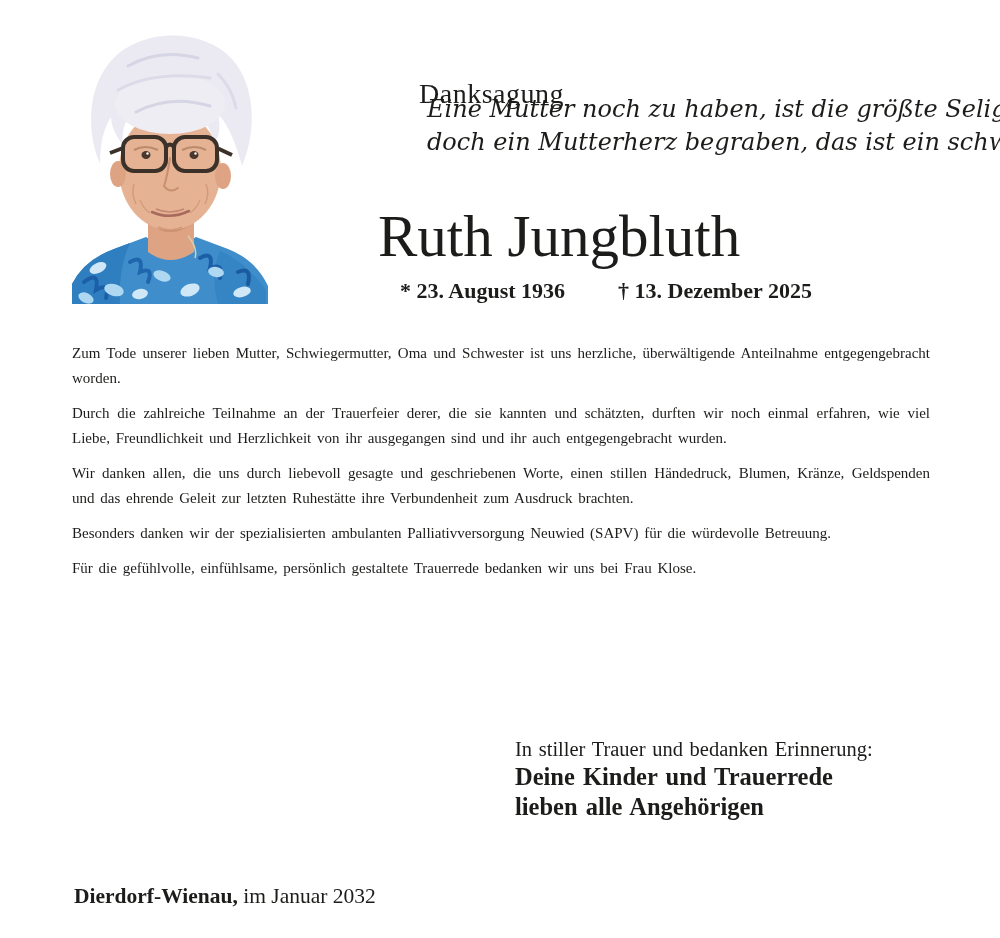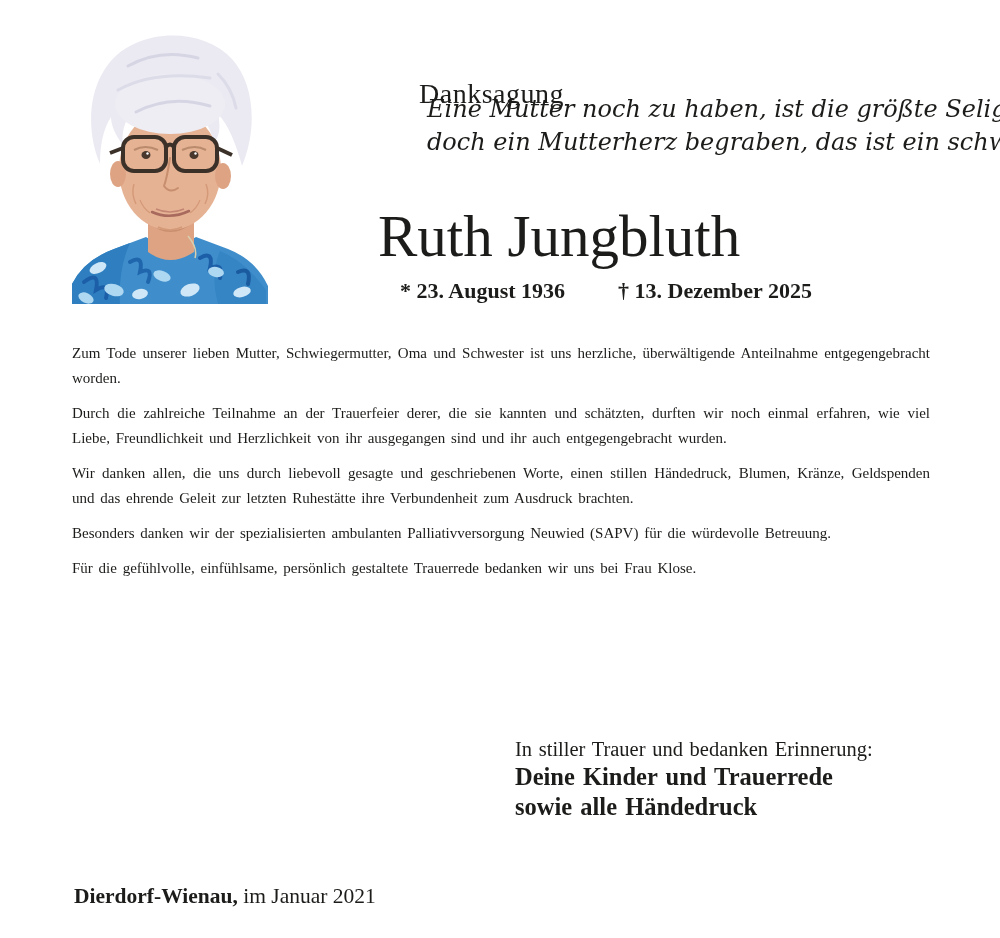--- a/index.html
+++ b/index.html
@@ -197,20 +197,20 @@
     <p>Zum Tode unserer lieben Mutter, Schwiegermutter, Oma und Schwester ist uns herzliche, überwältigende Anteilnahme entgegengebracht worden.</p>
     <p>Durch die zahlreiche Teilnahme an der Trauerfeier derer, die sie kannten und schätzten, durften wir noch einmal erfahren, wie viel Liebe, Freundlichkeit und Herzlichkeit von ihr ausgegangen sind und ihr auch entgegengebracht wurden.</p>
     <p>Wir danken allen, die uns durch liebevoll gesagte und geschriebenen Worte, einen stillen Händedruck, Blumen, Kränze, Geldspenden und das ehrende Geleit zur letzten Ruhestätte ihre Verbundenheit zum Ausdruck brachten.</p>
     <p>Besonders danken wir der spezialisierten ambulanten Palliativversorgung Neuwied (SAPV) für die würdevolle Betreuung.</p>
     <p>Für die gefühlvolle, einfühlsame, persönlich gestaltete Trauerrede bedanken wir uns bei Frau Klose.</p>
   </div>
 
   <div class="closing">
     <div class="closing-intro">In stiller Trauer und bedanken Erinnerung:</div>
     <div class="closing-bold">Deine Kinder und Trauerrede</div>
-    <div class="closing-bold">sowie alle Händedruck</div>
+    <div class="closing-bold">lieben alle Angehörigen</div>
   </div>
 
   <div class="footer-line">
-    <span class="place">Dierdorf-Wienau,</span><span> im Januar 2021</span>
+    <span class="place">Dierdorf-Wienau,</span><span> im Januar 2032</span>
   </div>
 
 </div>
 
 </body></html>

